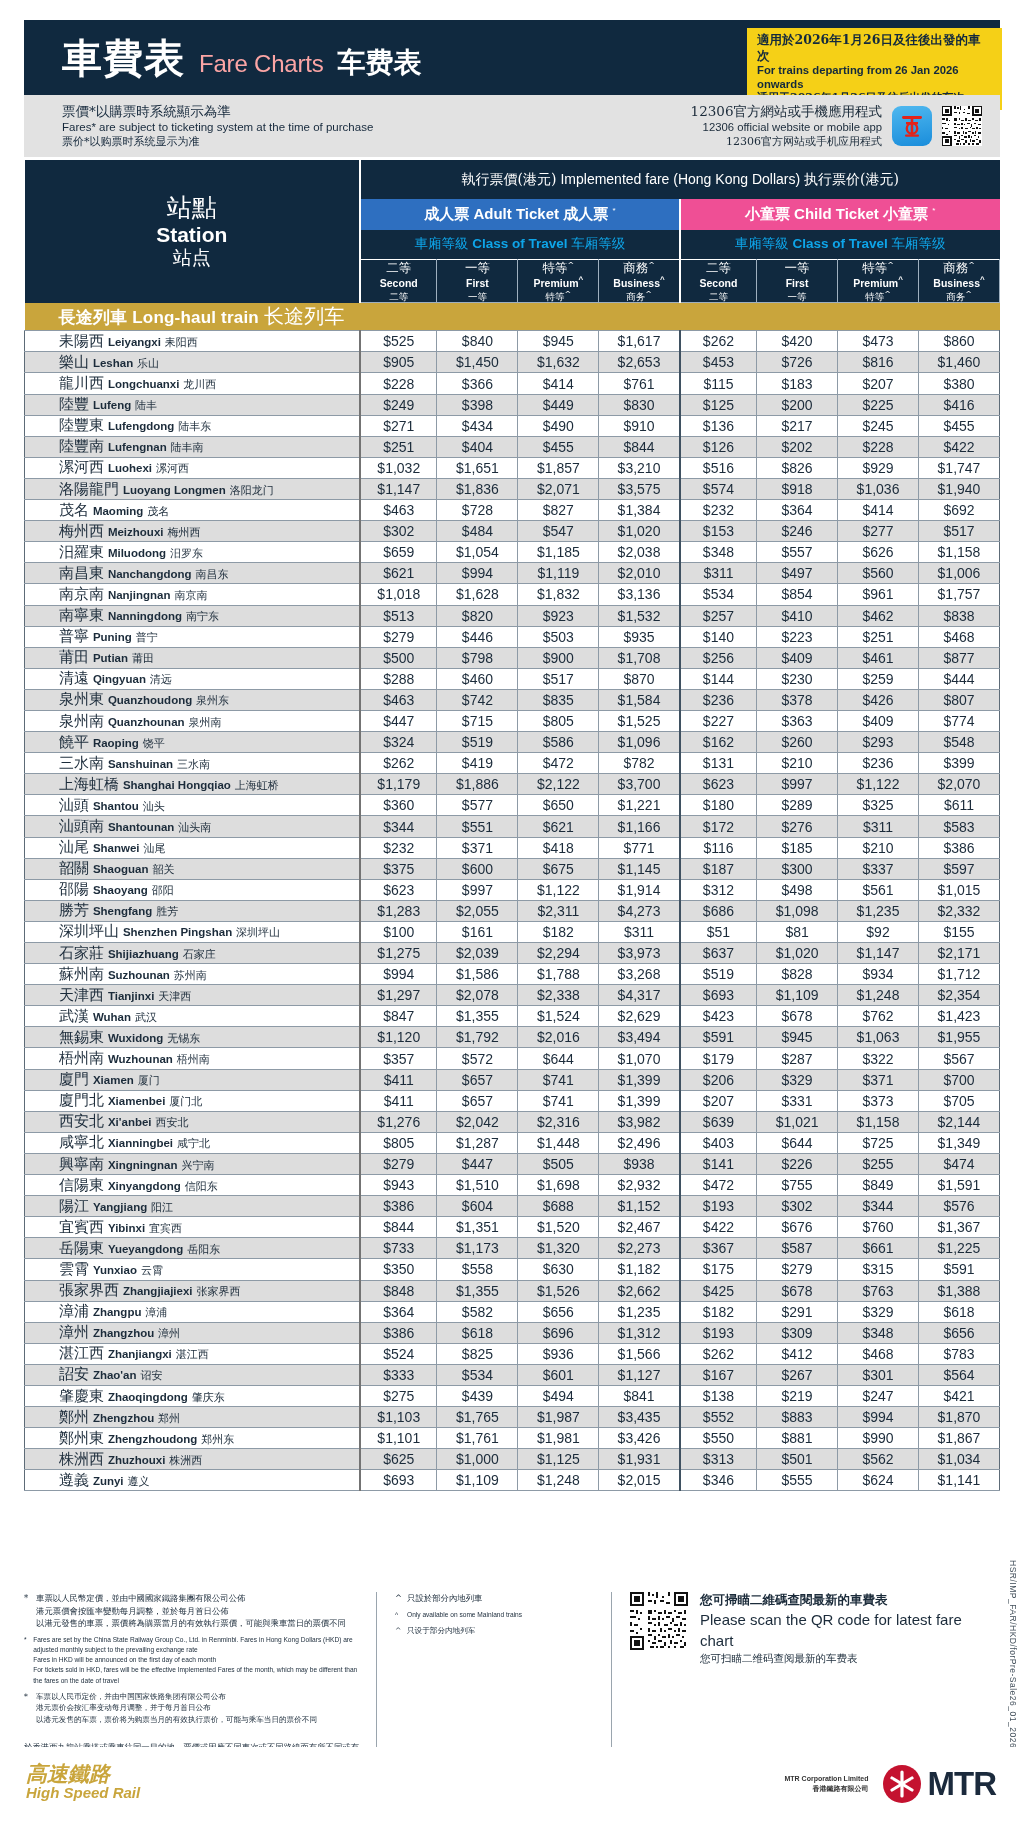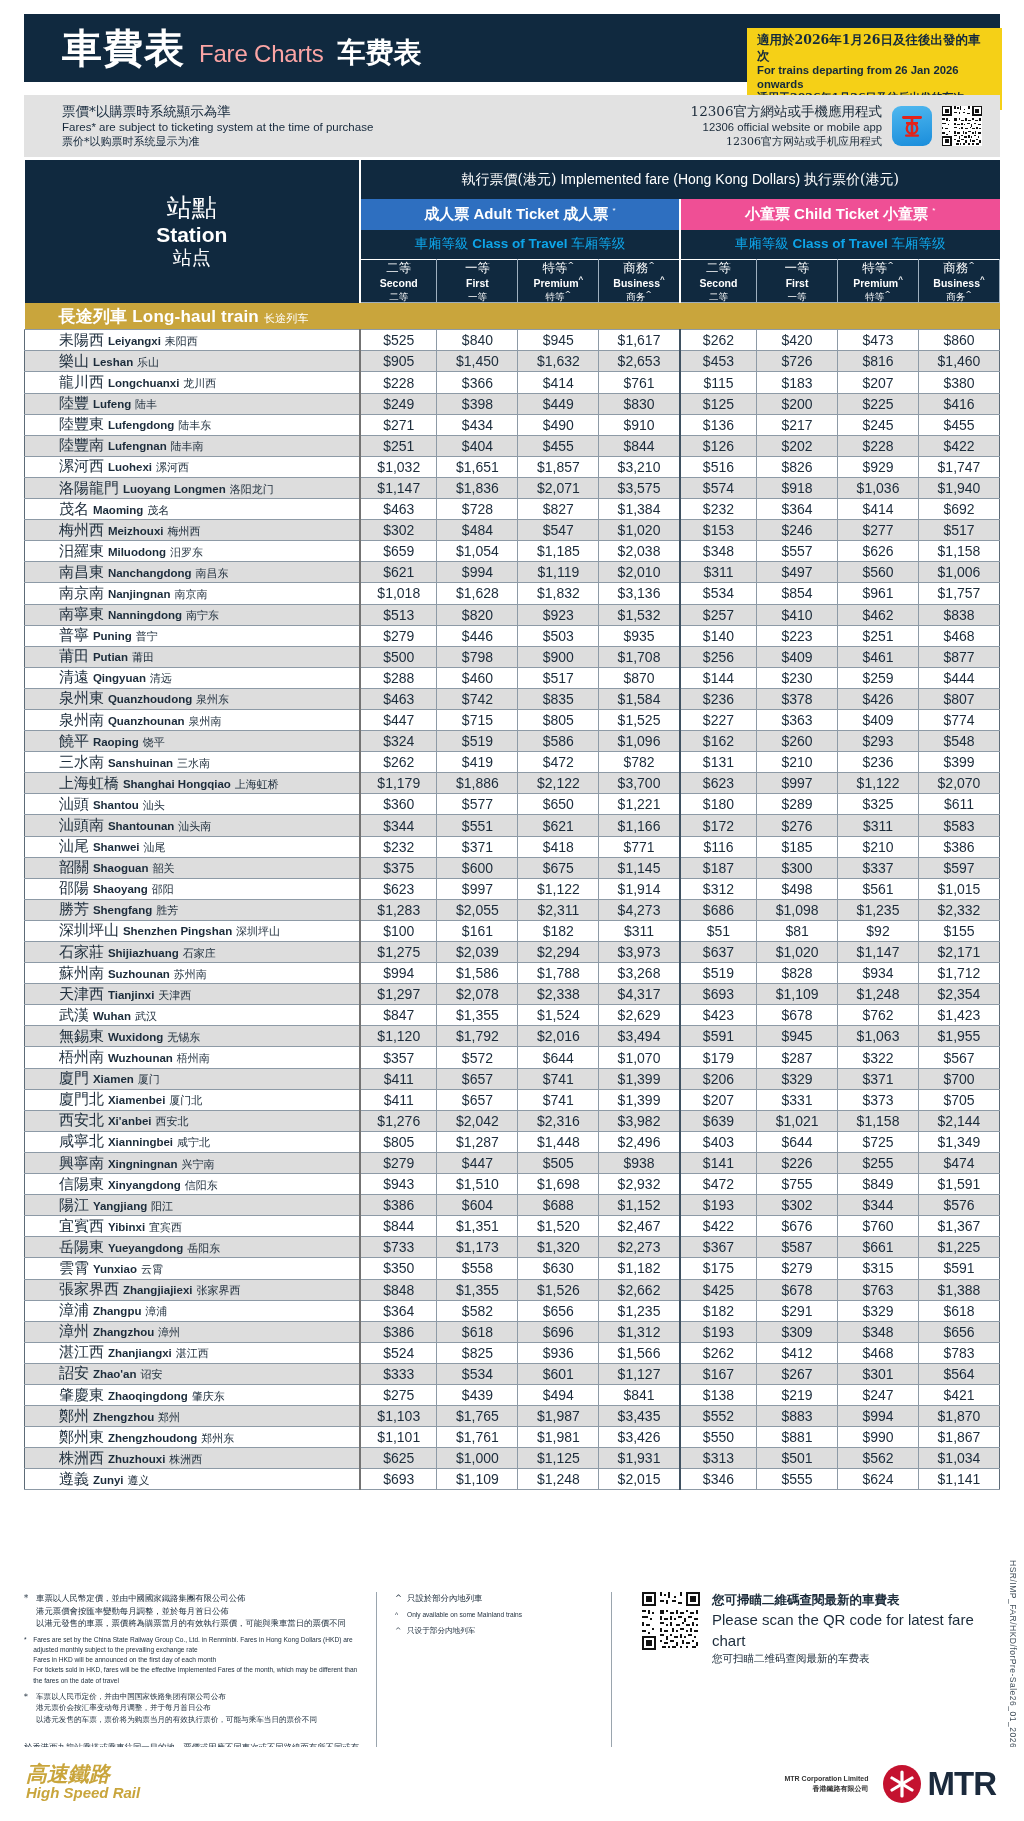--- a/index.html
+++ b/index.html
@@ -7,21 +7,21 @@
     width:1024px; height:1821px;
     background:#ffffff;
     font-family:"Liberation Sans", sans-serif;
     color:#1b2b3a;
     overflow:hidden;
   }
   .page { width:1024px; height:1821px; position:relative; }
 
   
   .header {
-    position:absolute; left:24px; top:14px; right:24px; height:68px;
+    position:absolute; left:24px; top:20px; right:24px; height:76px;
     background:#10293f;
     display:flex; align-items:center;
   }
   .header-titles { display:flex; align-items:baseline; padding-left:38px; gap:14px; }
   .h-tc { color:#fff; font-size:40px; font-weight:700; font-family:"DejaVu Serif", serif; letter-spacing:1px; }
   .h-en { color:#fca5a5; font-size:24px; font-weight:400; letter-spacing:-.2px; }
   .h-sc { color:#fff; font-size:28px; font-weight:700; font-family:"DejaVu Serif", serif; }
 
   .notice {
     position:absolute; right:22px; top:28px;
@@ -91,40 +91,40 @@
   .colhead .c2 { font-size:10.5px; font-weight:700; }
   .colhead .c3 { font-size:9.5px; font-family:"DejaVu Serif", serif; }
   .sup { font-size:8px; vertical-align:super; }
 
   .section-band td {
     background:#c9a53c; color:#fff; height:27px;
     font-size:17px; padding-left:34px; letter-spacing:.2px;
   }
   .section-band .sb-tc { font-family:"DejaVu Serif", serif; font-weight:700; }
   .section-band .sb-en { font-weight:700; }
-  .section-band .sb-sc { font-family:"DejaVu Serif", serif; font-size:11px; }
+  .section-band .sb-sc { font-family:"DejaVu Serif", serif; font-size:20px; }
 
   tr.data td { height:21.1px; font-size:14px; border:1px solid #8d9aa6; }
   tr.data.alt td { background:#dddddd; }
   tr.data td.name {
     text-align:left; padding-left:34px; border-left:1px solid #5d6b77;
     border-right:2px solid #737373;
   }
   tr.data td.num { text-align:center; font-weight:400; }
   tr.data td.num.groupend { border-right:2px solid #3f5161; }
   tr.data td.num.last { border-right:1px solid #5d6b77; }
   .n-tc { font-size:15px; font-family:"DejaVu Serif", serif; }
   .n-en { font-size:11.5px; font-weight:700; }
   .n-sc { font-size:11px; font-family:"DejaVu Serif", serif; }
 
   
   .notes { position:absolute; left:24px; top:1592px; width:976px; display:flex; }
   .note-col-a { width:352px; padding-right:10px; }
   .note-col-b { width:235px; padding-left:18px; border-left:1px solid #9aa5ae; }
-  .note-col-c { width:380px; padding-left:30px; border-left:1px solid #9aa5ae; }
+  .note-col-c { width:380px; padding-left:18px; border-left:1px solid #9aa5ae; }
   .star { display:inline-block; width:9px; }
   .nt-tc { font-size:8.4px; font-family:"DejaVu Serif", serif; line-height:1.5; }
   .nt-en { font-size:6.6px; line-height:1.55; }
   .nt-sc { font-size:7.6px; font-family:"DejaVu Serif", serif; line-height:1.5; }
   .nt-block { margin-bottom:5px; display:flex; gap:3px; }
   .nt-b2 { margin-top:16px; }
 
   .qr-note { display:flex; gap:12px; align-items:flex-start; }
   .qr-big { width:58px; height:58px; flex:none; }
   .qr-txt .q1 { font-size:12.5px; font-family:"DejaVu Serif", serif; font-weight:700; line-height:1.35; }

